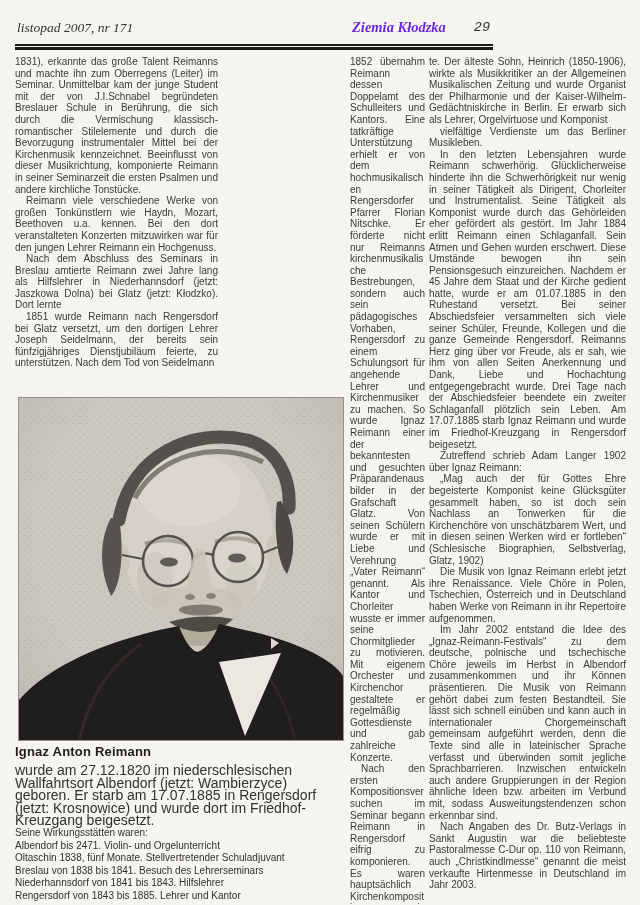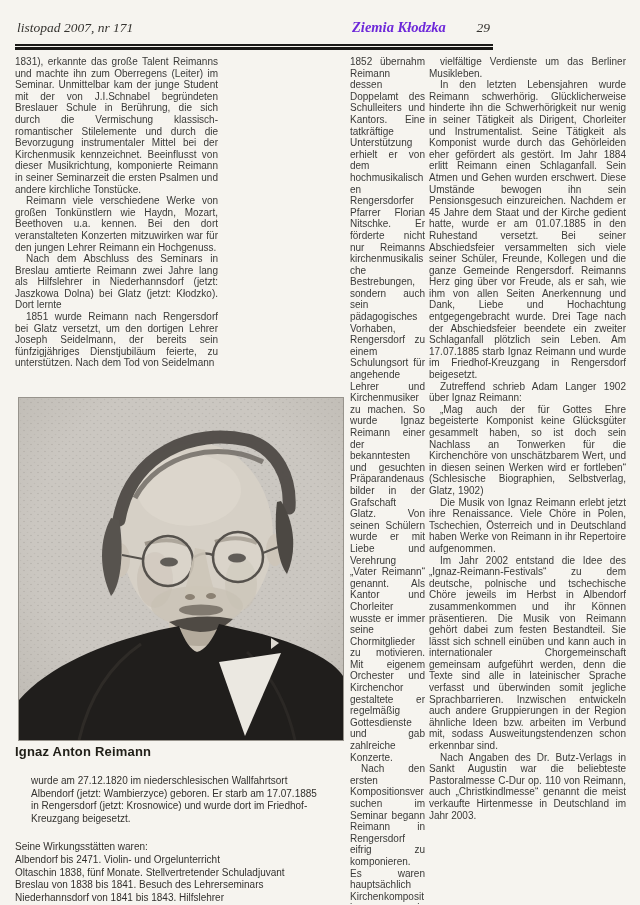--- a/index.html
+++ b/index.html
@@ -10,21 +10,21 @@
     color:#3a3a38;
   }
   .page{position:relative;width:508px;height:905px;background:#f6f4ef;}
 
   
   .hdr-issue{position:absolute;left:17px;top:20px;
     font-family:"Liberation Serif",serif;font-style:italic;font-size:13.5px;color:#35332f;}
   .hdr-title{position:absolute;left:352px;top:19px;
     font-family:"Liberation Serif",serif;font-style:italic;font-weight:600;font-size:14.5px;color:#6d28d9;}
   .hdr-page{position:absolute;right:18px;top:20px;
-    font-family:Liberation Serif, serif;font-style:italic;font-size:13.5px;color:#35332f;}
+    font-family:Liberation Mono, monospace;font-style:italic;font-size:13.5px;color:#35332f;}
   .hdr-rule{position:absolute;left:15px;right:15px;top:44px;height:6px;
     background:linear-gradient(to bottom,#1a1917 0 34%,#f6f4ef 34% 52%,#1a1917 52% 100%);}
 
   
   .col{position:absolute;top:56px;font-size:10px;line-height:11.6px;
     text-align:justify;overflow:hidden;
     hyphens:auto;-webkit-hyphens:auto;overflow-wrap:break-word;}
   #col1{left:15px;width:203px;height:338px;}
   #col2{left:222px;width:203px;height:849px;}
   #col3{left:429px;width:197px;height:849px;}
@@ -35,21 +35,21 @@
   .photo-spacer{float:left;width:128px;height:523px;margin-top:326px;}
 
   
   .photo{position:absolute;left:19px;top:398px;width:324px;height:342px;
     outline:1px solid #97938c;background:#cbc7c1;}
   .photo svg{display:block;width:100%;height:100%;}
 
   
   .caption{position:absolute;left:15px;top:744px;width:328px;color:#33312e;}
   .caption h2{margin:0 0 5px 0;font-size:13px;font-weight:700;color:#222019;letter-spacing:.2px;}
-  .caption .cap-text{font-size:10px;line-height:12.6px;margin:16px;}
+  .caption .cap-text{font-size:14px;line-height:12.6px;margin:0;}
   .caption .cap-line{font-size:10px;line-height:12.6px;}
 </style>
 </head>
 <body>
 
 <div class="page">
 
   <span class="hdr-issue">listopad 2007,  nr 171</span>
   <span class="hdr-title">Ziemia Kłodzka</span>
   <span class="hdr-page">29</span>
@@ -63,20 +63,21 @@
   </div>
 
   <div class="col" id="col2">
     <div class="photo-spacer"></div>
     <p class="cont">1852 übernahm Reimann dessen Doppelamt des Schulleiters und Kantors. Eine tatkräftige Unterstützung erhielt er von dem hochmusikalischen Rengersdorfer Pfarrer Florian Nitschke. Er förderte nicht nur Reimanns kirchenmusikalische Bestrebungen, sondern auch sein pädagogisches Vorhaben, Rengersdorf zu einem Schulungsort für angehende Lehrer und Kirchenmusiker zu machen. So wurde Ignaz Reimann einer der bekanntesten und gesuchten Präparandenausbilder in der Grafschaft Glatz. Von seinen Schülern wurde er mit Liebe und Verehrung „Vater Reimann“ genannt. Als Kantor und Chorleiter wusste er immer seine Chormitglieder zu motivieren. Mit eigenem Orchester und Kirchenchor gestaltete er regelmäßig Gottesdienste und gab zahlreiche Konzerte.</p>
     <p>Nach den ersten Kompositionsversuchen im Seminar begann Reimann in Rengersdorf eifrig zu komponieren. Es waren hauptsächlich Kirchenkompositionen wie Messen, Requien, Offertorien, Graduale, Litaneien, Vespern, Kantaten, Salve Reginas, Regina coelis, Fronleichnamstationen, Kantaten, Kirchenlieder u.a. Die meisten Kompositionen waren für den eigenen Chor und Orchester bestimmt. Er komponierte ebenfalls für Landchöre. Viele Kantoren aus der Umgebung baten ihn, für ihre Chöre zu komponieren. Bekannt wurde ein Spruch seiner Musikerkollegen: „Was könnten wir wohl singen, wenn wir keinen Reimann hätten“.</p>
 
   </div>
 
   <div class="col" id="col3">
+    <p class="cont">te. Der älteste Sohn, Heinrich (1850-1906), wirkte als Musikkritiker an der Allgemeinen Musikalischen Zeitung und wurde Organist der Philharmonie und der Kaiser-Wilhelm-Gedächtniskirche in Berlin. Er erwarb sich als Lehrer, Orgelvirtuose und Komponist</p>
     <p>vielfältige Verdienste um das Berliner Musikleben.</p>
     <p>In den letzten Lebensjahren wurde Reimann schwerhörig. Glücklicherweise hinderte ihn die Schwerhörigkeit nur wenig in seiner Tätigkeit als Dirigent, Chorleiter und Instrumentalist. Seine Tätigkeit als Komponist wurde durch das Gehörleiden eher gefördert als gestört. Im Jahr 1884 erlitt Reimann einen Schlaganfall. Sein Atmen und Gehen wurden erschwert. Diese Umstände bewogen ihn sein Pensionsgesuch einzureichen. Nachdem er 45 Jahre dem Staat und der Kirche gedient hatte, wurde er am 01.07.1885 in den Ruhestand versetzt. Bei seiner Abschiedsfeier versammelten sich viele seiner Schüler, Freunde, Kollegen und die ganze Gemeinde Rengersdorf. Reimanns Herz ging über vor Freude, als er sah, wie ihm von allen Seiten Anerkennung und Dank, Liebe und Hochachtung entgegengebracht wurde. Drei Tage nach der Abschiedsfeier beendete ein zweiter Schlaganfall plötzlich sein Leben. Am 17.07.1885 starb Ignaz Reimann und wurde im Friedhof-Kreuzgang in Rengersdorf beigesetzt.</p>
     <p>Zutreffend schrieb Adam Langer 1902 über Ignaz Reimann:</p>
     <p>„Mag auch der für Gottes Ehre begeisterte Komponist keine Glücksgüter gesammelt haben, so ist doch sein Nachlass an Tonwerken für die Kirchenchöre von unschätzbarem Wert, und in diesen seinen Werken wird er fortleben“ (Schlesische Biographien, Selbstverlag, Glatz, 1902)</p>
     <p>Die Musik von Ignaz Reimann erlebt jetzt ihre Renaissance. Viele Chöre in Polen, Tschechien, Österreich und in Deutschland haben Werke von Reimann in ihr Repertoire aufgenommen.</p>
     <p>Im Jahr 2002 entstand die Idee des „Ignaz-Reimann-Festivals“ zu dem deutsche, polnische und tschechische Chöre jeweils im Herbst in Albendorf zusammenkommen und ihr Können präsentieren. Die Musik von Reimann gehört dabei zum festen Bestandteil. Sie lässt sich schnell einüben und kann auch in internationaler Chorgemeinschaft gemeinsam aufgeführt werden, denn die Texte sind alle in lateinischer Sprache verfasst und überwinden somit jegliche Sprachbarrieren. Inzwischen entwickeln auch andere Gruppierungen in der Region ähnliche Ideen bzw. arbeiten im Verbund mit, sodass Ausweitungstendenzen schon erkennbar sind.</p>
     <p>Nach Angaben des Dr. Butz-Verlags in Sankt Augustin war die beliebteste Pastoralmesse C-Dur op. 110 von Reimann, auch „Christkindlmesse“ genannt die meist verkaufte Hirtenmesse in Deutschland im Jahr 2003.</p>
   </div>
 
   <div class="photo">

